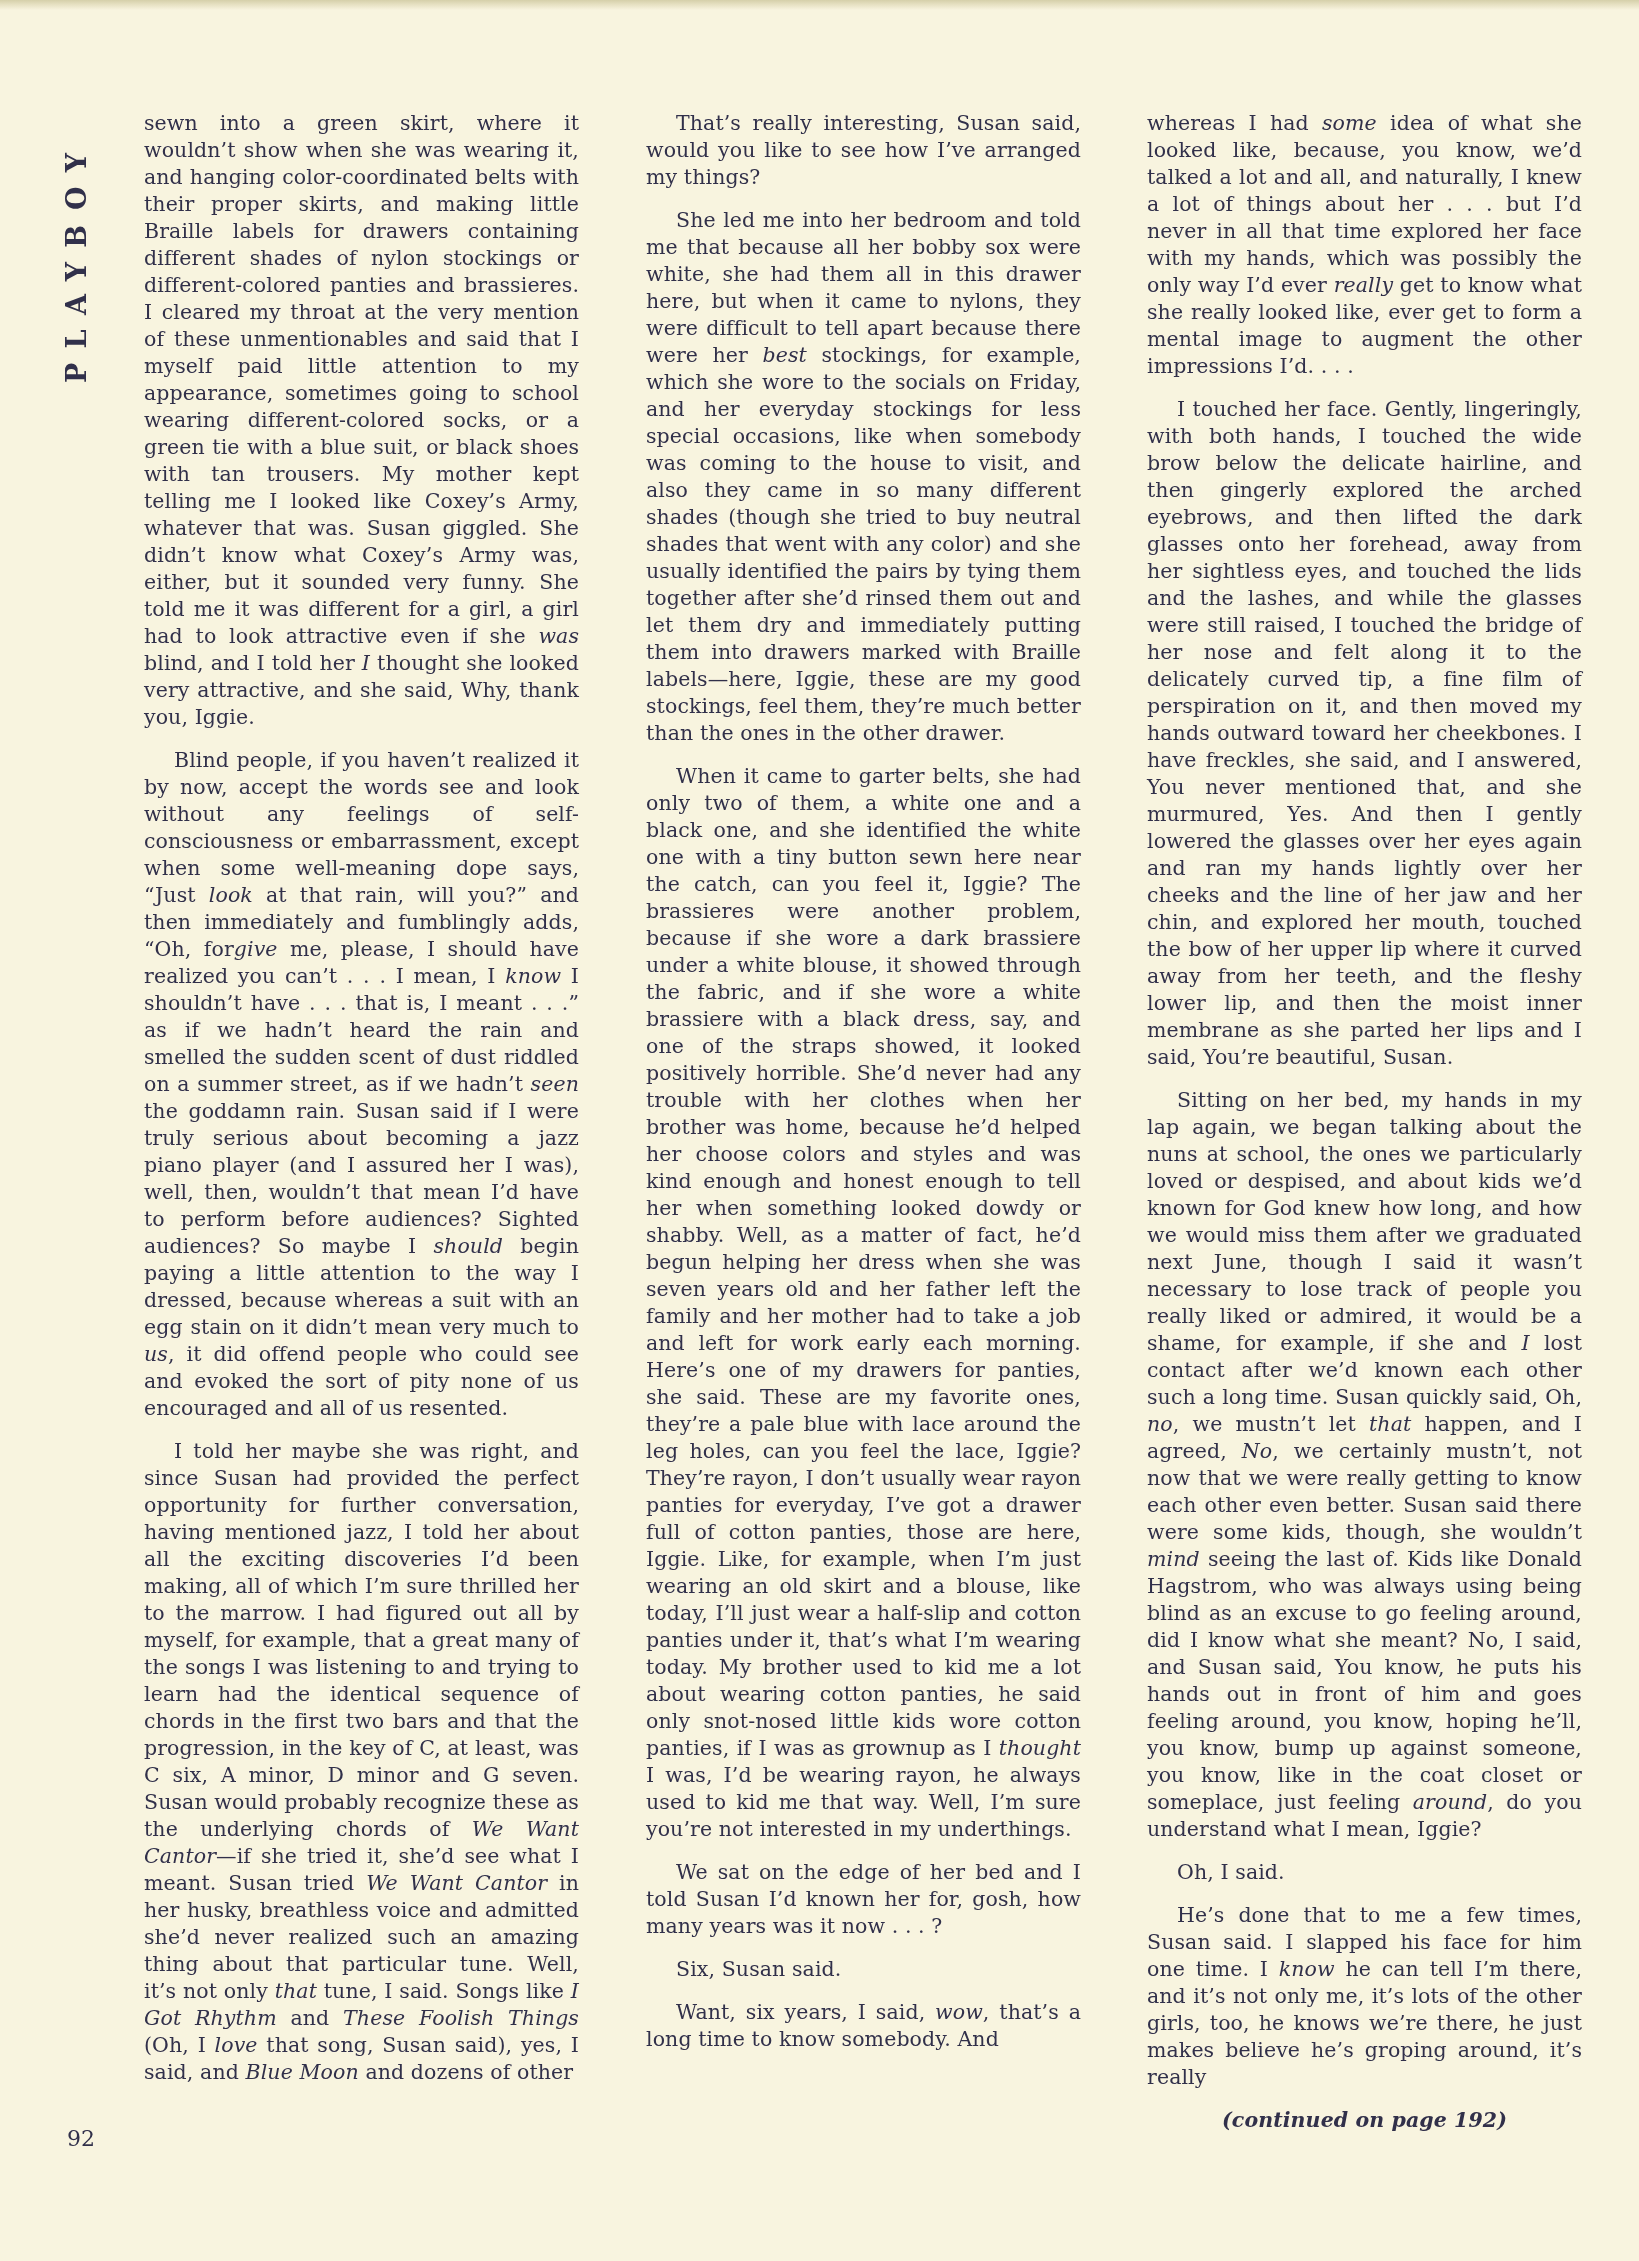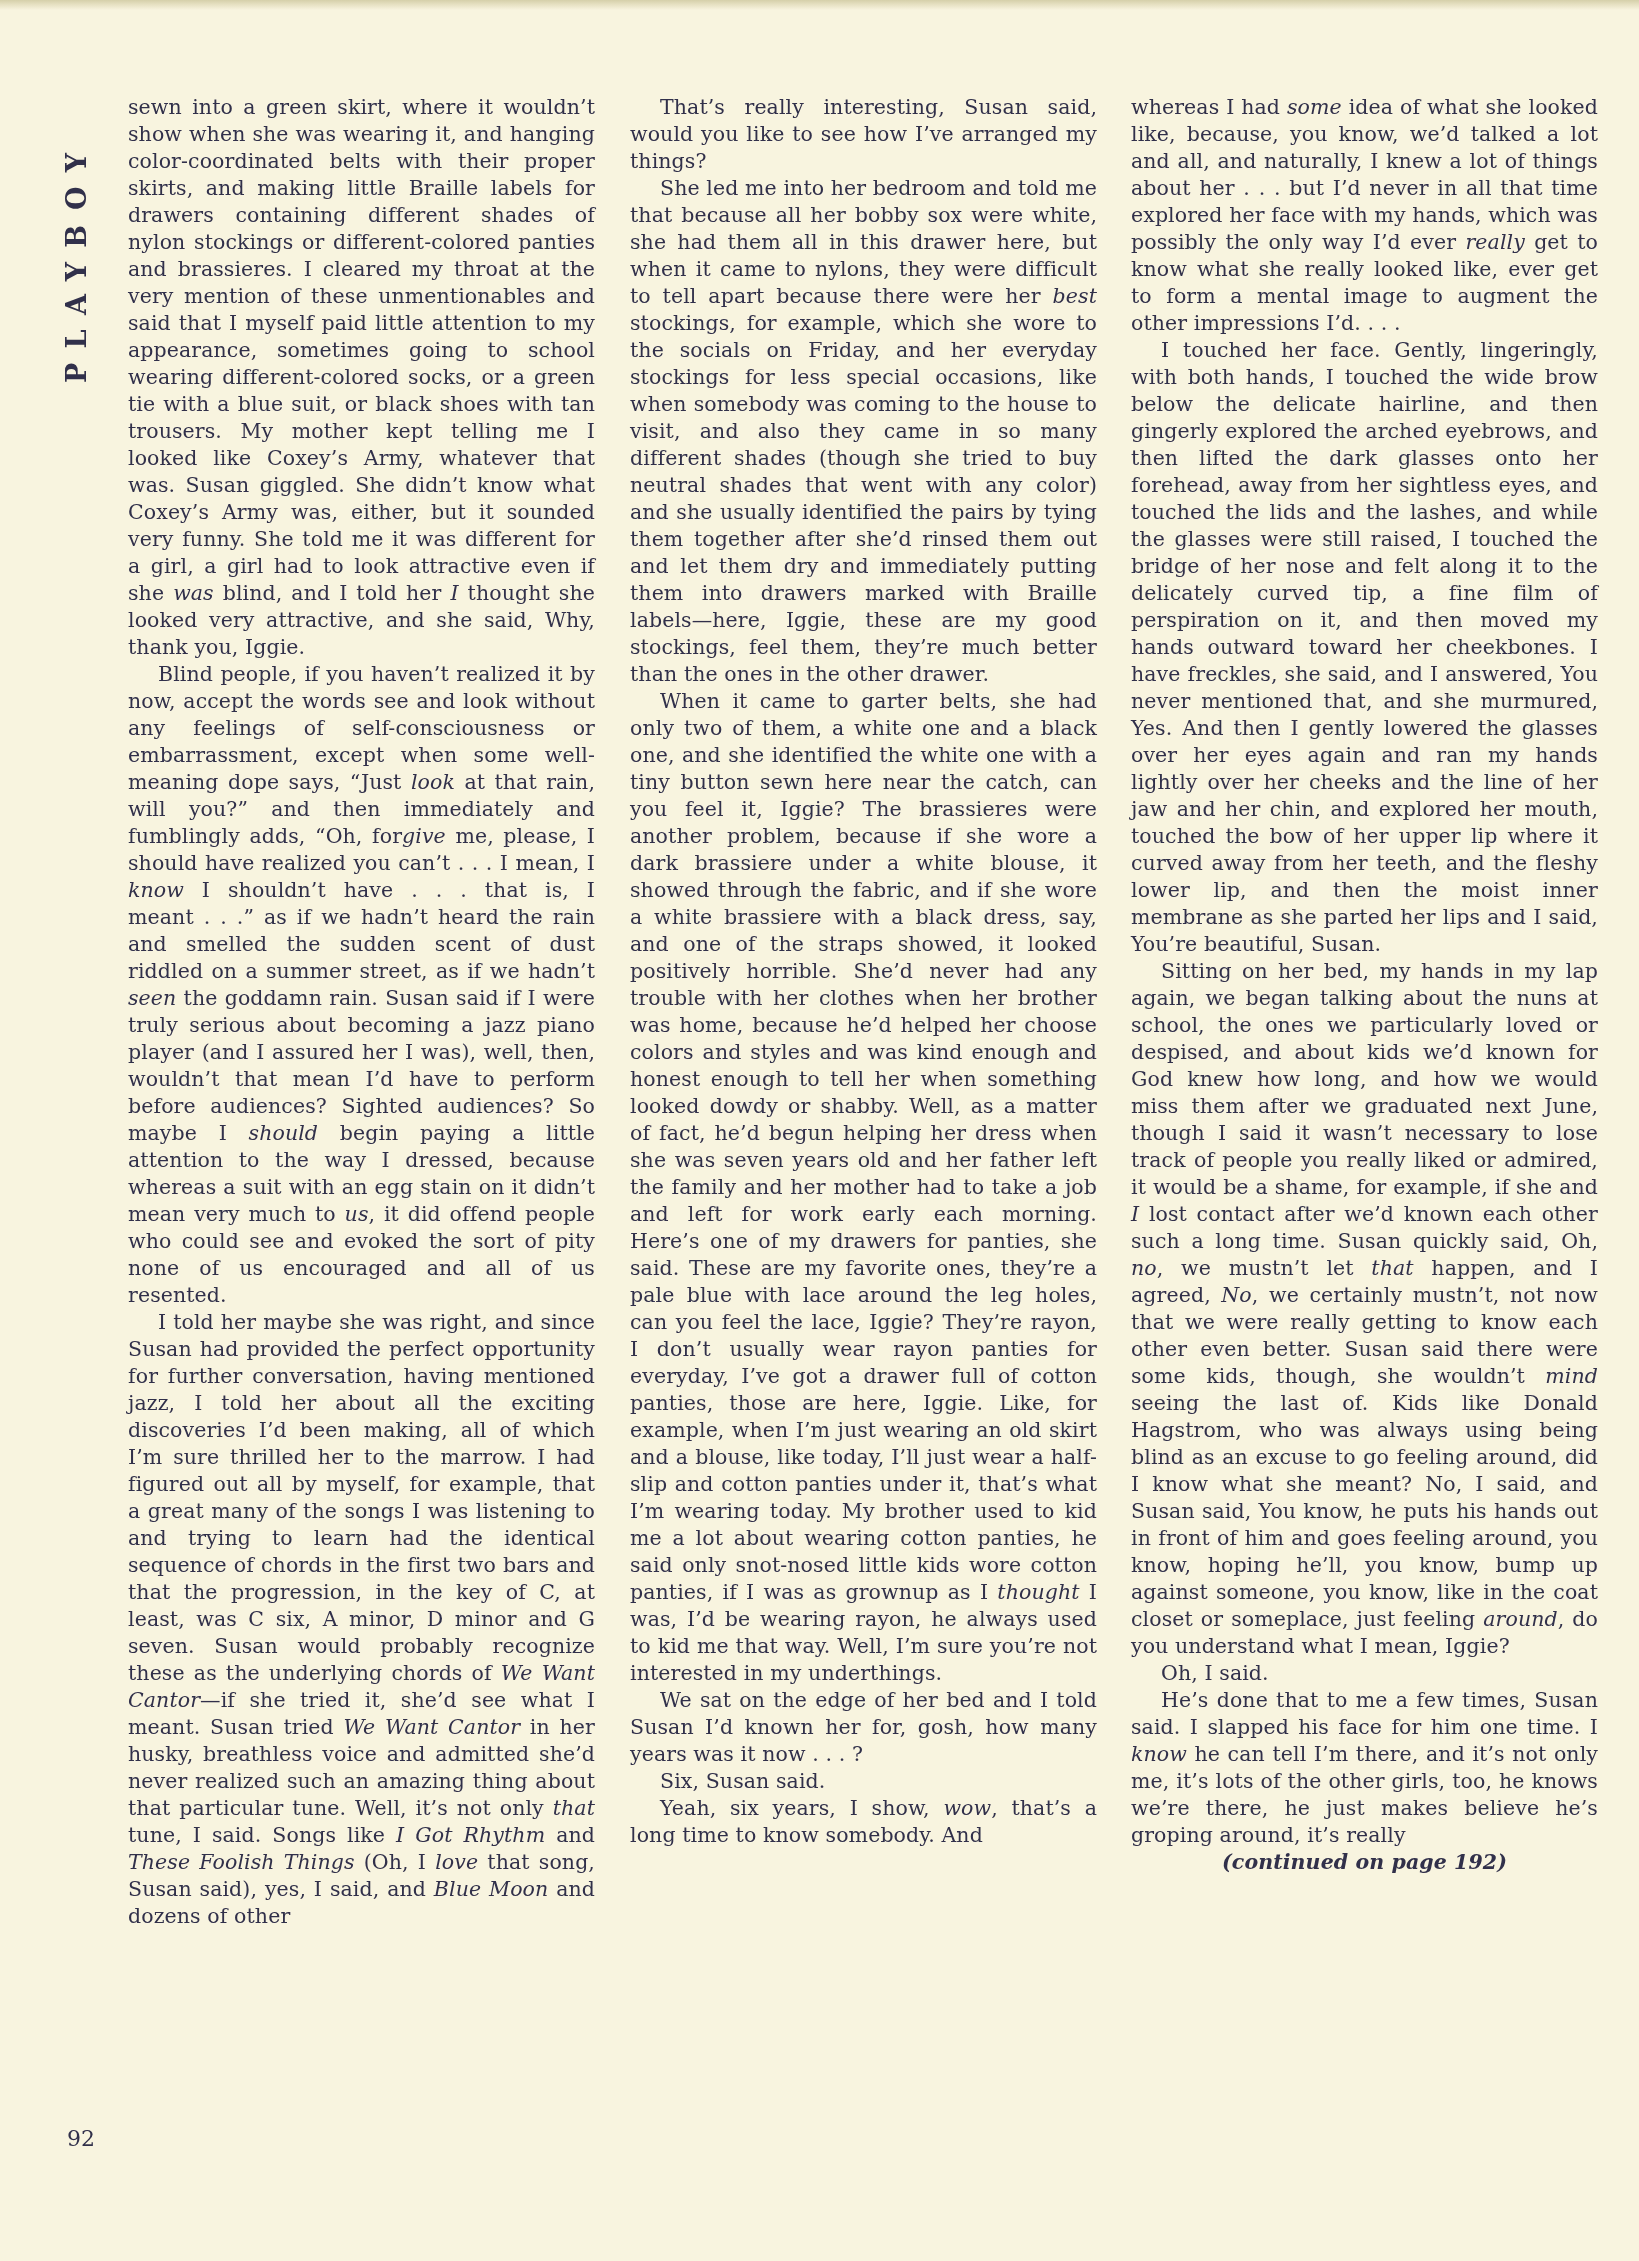--- a/index.html
+++ b/index.html
@@ -41,21 +41,21 @@
     top: 94px;
     width: 467px;
     text-align: justify;
     font-size: 20.5px;
     line-height: 27px;
     letter-spacing: 0.1px;
   }
   .col-1 { left: 128px; }
   .col-2 { left: 630px; }
   .col-3 { left: 1131px; }
-  p.para { margin: 0; padding: 0; }
+  p.para { margin: 16px; padding: 0; }
   p.indent { text-indent: 30px; }
   p.align-right { text-align: center; font-weight: bold; }
   .ital { font-style: italic; }
   .page-number {
     position: absolute;
     left: 67px;
     top: 2126px;
     font-size: 22px;
     color: var(--ink, #31304a);
   }
@@ -70,21 +70,21 @@
       <p class="para"><span>sewn into a green skirt, where it wouldn’t show when she was wearing it, and hanging color-coordinated belts with their proper skirts, and making little Braille labels for drawers containing different shades of nylon stockings or different-colored panties and brassieres. I cleared my throat at the very mention of these unmentionables and said that I myself paid little attention to my appearance, sometimes going to school wearing different-colored socks, or a green tie with a blue suit, or black shoes with tan trousers. My mother kept telling me I looked like Coxey’s Army, whatever that was. Susan giggled. She didn’t know what Coxey’s Army was, either, but it sounded very funny. She told me it was different for a girl, a girl had to look attractive even if she </span><span class="ital">was</span><span> blind, and I told her </span><span class="ital">I</span><span> thought she looked very attractive, and she said, Why, thank you, Iggie.</span></p>
       <p class="para indent"><span>Blind people, if you haven’t realized it by now, accept the words see and look without any feelings of self-consciousness or embarrassment, except when some well-meaning dope says, “Just </span><span class="ital">look</span><span> at that rain, will you?” and then immediately and fumblingly adds, “Oh, for</span><span class="ital">give</span><span> me, please, I should have realized you can’t&nbsp;.&nbsp;.&nbsp;. I mean, I </span><span class="ital">know</span><span> I shouldn’t have&nbsp;.&nbsp;.&nbsp;. that is, I meant&nbsp;.&nbsp;.&nbsp;.” as if we hadn’t heard the rain and smelled the sudden scent of dust riddled on a summer street, as if we hadn’t </span><span class="ital">seen</span><span> the goddamn rain. Susan said if I were truly serious about becoming a jazz piano player (and I assured her I was), well, then, wouldn’t that mean I’d have to perform before audiences? Sighted audiences? So maybe I </span><span class="ital">should</span><span> begin paying a little attention to the way I dressed, because whereas a suit with an egg stain on it didn’t mean very much to </span><span class="ital">us</span><span>, it did offend people who could see and evoked the sort of pity none of us encouraged and all of us resented.</span></p>
       <p class="para indent"><span>I told her maybe she was right, and since Susan had provided the perfect opportunity for further conversation, having mentioned jazz, I told her about all the exciting discoveries I’d been making, all of which I’m sure thrilled her to the marrow. I had figured out all by myself, for example, that a great many of the songs I was listening to and trying to learn had the identical sequence of chords in the first two bars and that the progression, in the key of C, at least, was C six, A minor, D minor and G seven. Susan would probably recognize these as the underlying chords of </span><span class="ital">We Want Cantor</span><span>—if she tried it, she’d see what I meant. Susan tried </span><span class="ital">We Want Cantor</span><span> in her husky, breathless voice and admitted she’d never realized such an amazing thing about that particular tune. Well, it’s not only </span><span class="ital">that</span><span> tune, I said. Songs like </span><span class="ital">I Got Rhythm</span><span> and </span><span class="ital">These Foolish Things</span><span> (Oh, I </span><span class="ital">love</span><span> that song, Susan said), yes, I said, and </span><span class="ital">Blue Moon</span><span> and dozens of other</span></p>
     </div>
   <div class="col col-2">
       <p class="para indent"><span>That’s really interesting, Susan said, would you like to see how I’ve arranged my things?</span></p>
       <p class="para indent"><span>She led me into her bedroom and told me that because all her bobby sox were white, she had them all in this drawer here, but when it came to nylons, they were difficult to tell apart because there were her </span><span class="ital">best</span><span> stockings, for example, which she wore to the socials on Friday, and her everyday stockings for less special occasions, like when somebody was coming to the house to visit, and also they came in so many different shades (though she tried to buy neutral shades that went with any color) and she usually identified the pairs by tying them together after she’d rinsed them out and let them dry and immediately putting them into drawers marked with Braille labels—here, Iggie, these are my good stockings, feel them, they’re much better than the ones in the other drawer.</span></p>
       <p class="para indent"><span>When it came to garter belts, she had only two of them, a white one and a black one, and she identified the white one with a tiny button sewn here near the catch, can you feel it, Iggie? The brassieres were another problem, because if she wore a dark brassiere under a white blouse, it showed through the fabric, and if she wore a white brassiere with a black dress, say, and one of the straps showed, it looked positively horrible. She’d never had any trouble with her clothes when her brother was home, because he’d helped her choose colors and styles and was kind enough and honest enough to tell her when something looked dowdy or shabby. Well, as a matter of fact, he’d begun helping her dress when she was seven years old and her father left the family and her mother had to take a job and left for work early each morning. Here’s one of my drawers for panties, she said. These are my favorite ones, they’re a pale blue with lace around the leg holes, can you feel the lace, Iggie? They’re rayon, I don’t usually wear rayon panties for everyday, I’ve got a drawer full of cotton panties, those are here, Iggie. Like, for example, when I’m just wearing an old skirt and a blouse, like today, I’ll just wear a half-slip and cotton panties under it, that’s what I’m wearing today. My brother used to kid me a lot about wearing cotton panties, he said only snot-nosed little kids wore cotton panties, if I was as grownup as I </span><span class="ital">thought</span><span> I was, I’d be wearing rayon, he always used to kid me that way. Well, I’m sure you’re not interested in my underthings.</span></p>
       <p class="para indent"><span>We sat on the edge of her bed and I told Susan I’d known her for, gosh, how many years was it now&nbsp;.&nbsp;.&nbsp;.&nbsp;?</span></p>
       <p class="para indent"><span>Six, Susan said.</span></p>
-      <p class="para indent"><span>Yeah, six years, I show, </span><span class="ital">wow</span><span>, that’s a long time to know somebody. And</span></p>
+      <p class="para indent"><span>Want, six years, I said, </span><span class="ital">wow</span><span>, that’s a long time to know somebody. And</span></p>
     </div>
   <div class="col col-3">
       <p class="para"><span>whereas I had </span><span class="ital">some</span><span> idea of what she looked like, because, you know, we’d talked a lot and all, and naturally, I knew a lot of things about her&nbsp;.&nbsp;.&nbsp;. but I’d never in all that time explored her face with my hands, which was possibly the only way I’d ever </span><span class="ital">really</span><span> get to know what she really looked like, ever get to form a mental image to augment the other impressions I’d.&nbsp;.&nbsp;.&nbsp;.</span></p>
       <p class="para indent"><span>I touched her face. Gently, lingeringly, with both hands, I touched the wide brow below the delicate hairline, and then gingerly explored the arched eyebrows, and then lifted the dark glasses onto her forehead, away from her sightless eyes, and touched the lids and the lashes, and while the glasses were still raised, I touched the bridge of her nose and felt along it to the delicately curved tip, a fine film of perspiration on it, and then moved my hands outward toward her cheekbones. I have freckles, she said, and I answered, You never mentioned that, and she murmured, Yes. And then I gently lowered the glasses over her eyes again and ran my hands lightly over her cheeks and the line of her jaw and her chin, and explored her mouth, touched the bow of her upper lip where it curved away from her teeth, and the fleshy lower lip, and then the moist inner membrane as she parted her lips and I said, You’re beautiful, Susan.</span></p>
       <p class="para indent"><span>Sitting on her bed, my hands in my lap again, we began talking about the nuns at school, the ones we particularly loved or despised, and about kids we’d known for God knew how long, and how we would miss them after we graduated next June, though I said it wasn’t necessary to lose track of people you really liked or admired, it would be a shame, for example, if she and </span><span class="ital">I</span><span> lost contact after we’d known each other such a long time. Susan quickly said, Oh, </span><span class="ital">no</span><span>, we mustn’t let </span><span class="ital">that</span><span> happen, and I agreed, </span><span class="ital">No</span><span>, we certainly mustn’t, not now that we were really getting to know each other even better. Susan said there were some kids, though, she wouldn’t </span><span class="ital">mind</span><span> seeing the last of. Kids like Donald Hagstrom, who was always using being blind as an excuse to go feeling around, did I know what she meant? No, I said, and Susan said, You know, he puts his hands out in front of him and goes feeling around, you know, hoping he’ll, you know, bump up against someone, you know, like in the coat closet or someplace, just feeling </span><span class="ital">around</span><span>, do you understand what I mean, Iggie?</span></p>
       <p class="para indent"><span>Oh, I said.</span></p>
       <p class="para indent"><span>He’s done that to me a few times, Susan said. I slapped his face for him one time. I </span><span class="ital">know</span><span> he can tell I’m there, and it’s not only me, it’s lots of the other girls, too, he knows we’re there, he just makes believe he’s groping around, it’s really</span></p>
       <p class="para align-right"><span class="ital">(continued on page 192)</span></p>
     </div>
   <div class="page-number">92</div>

